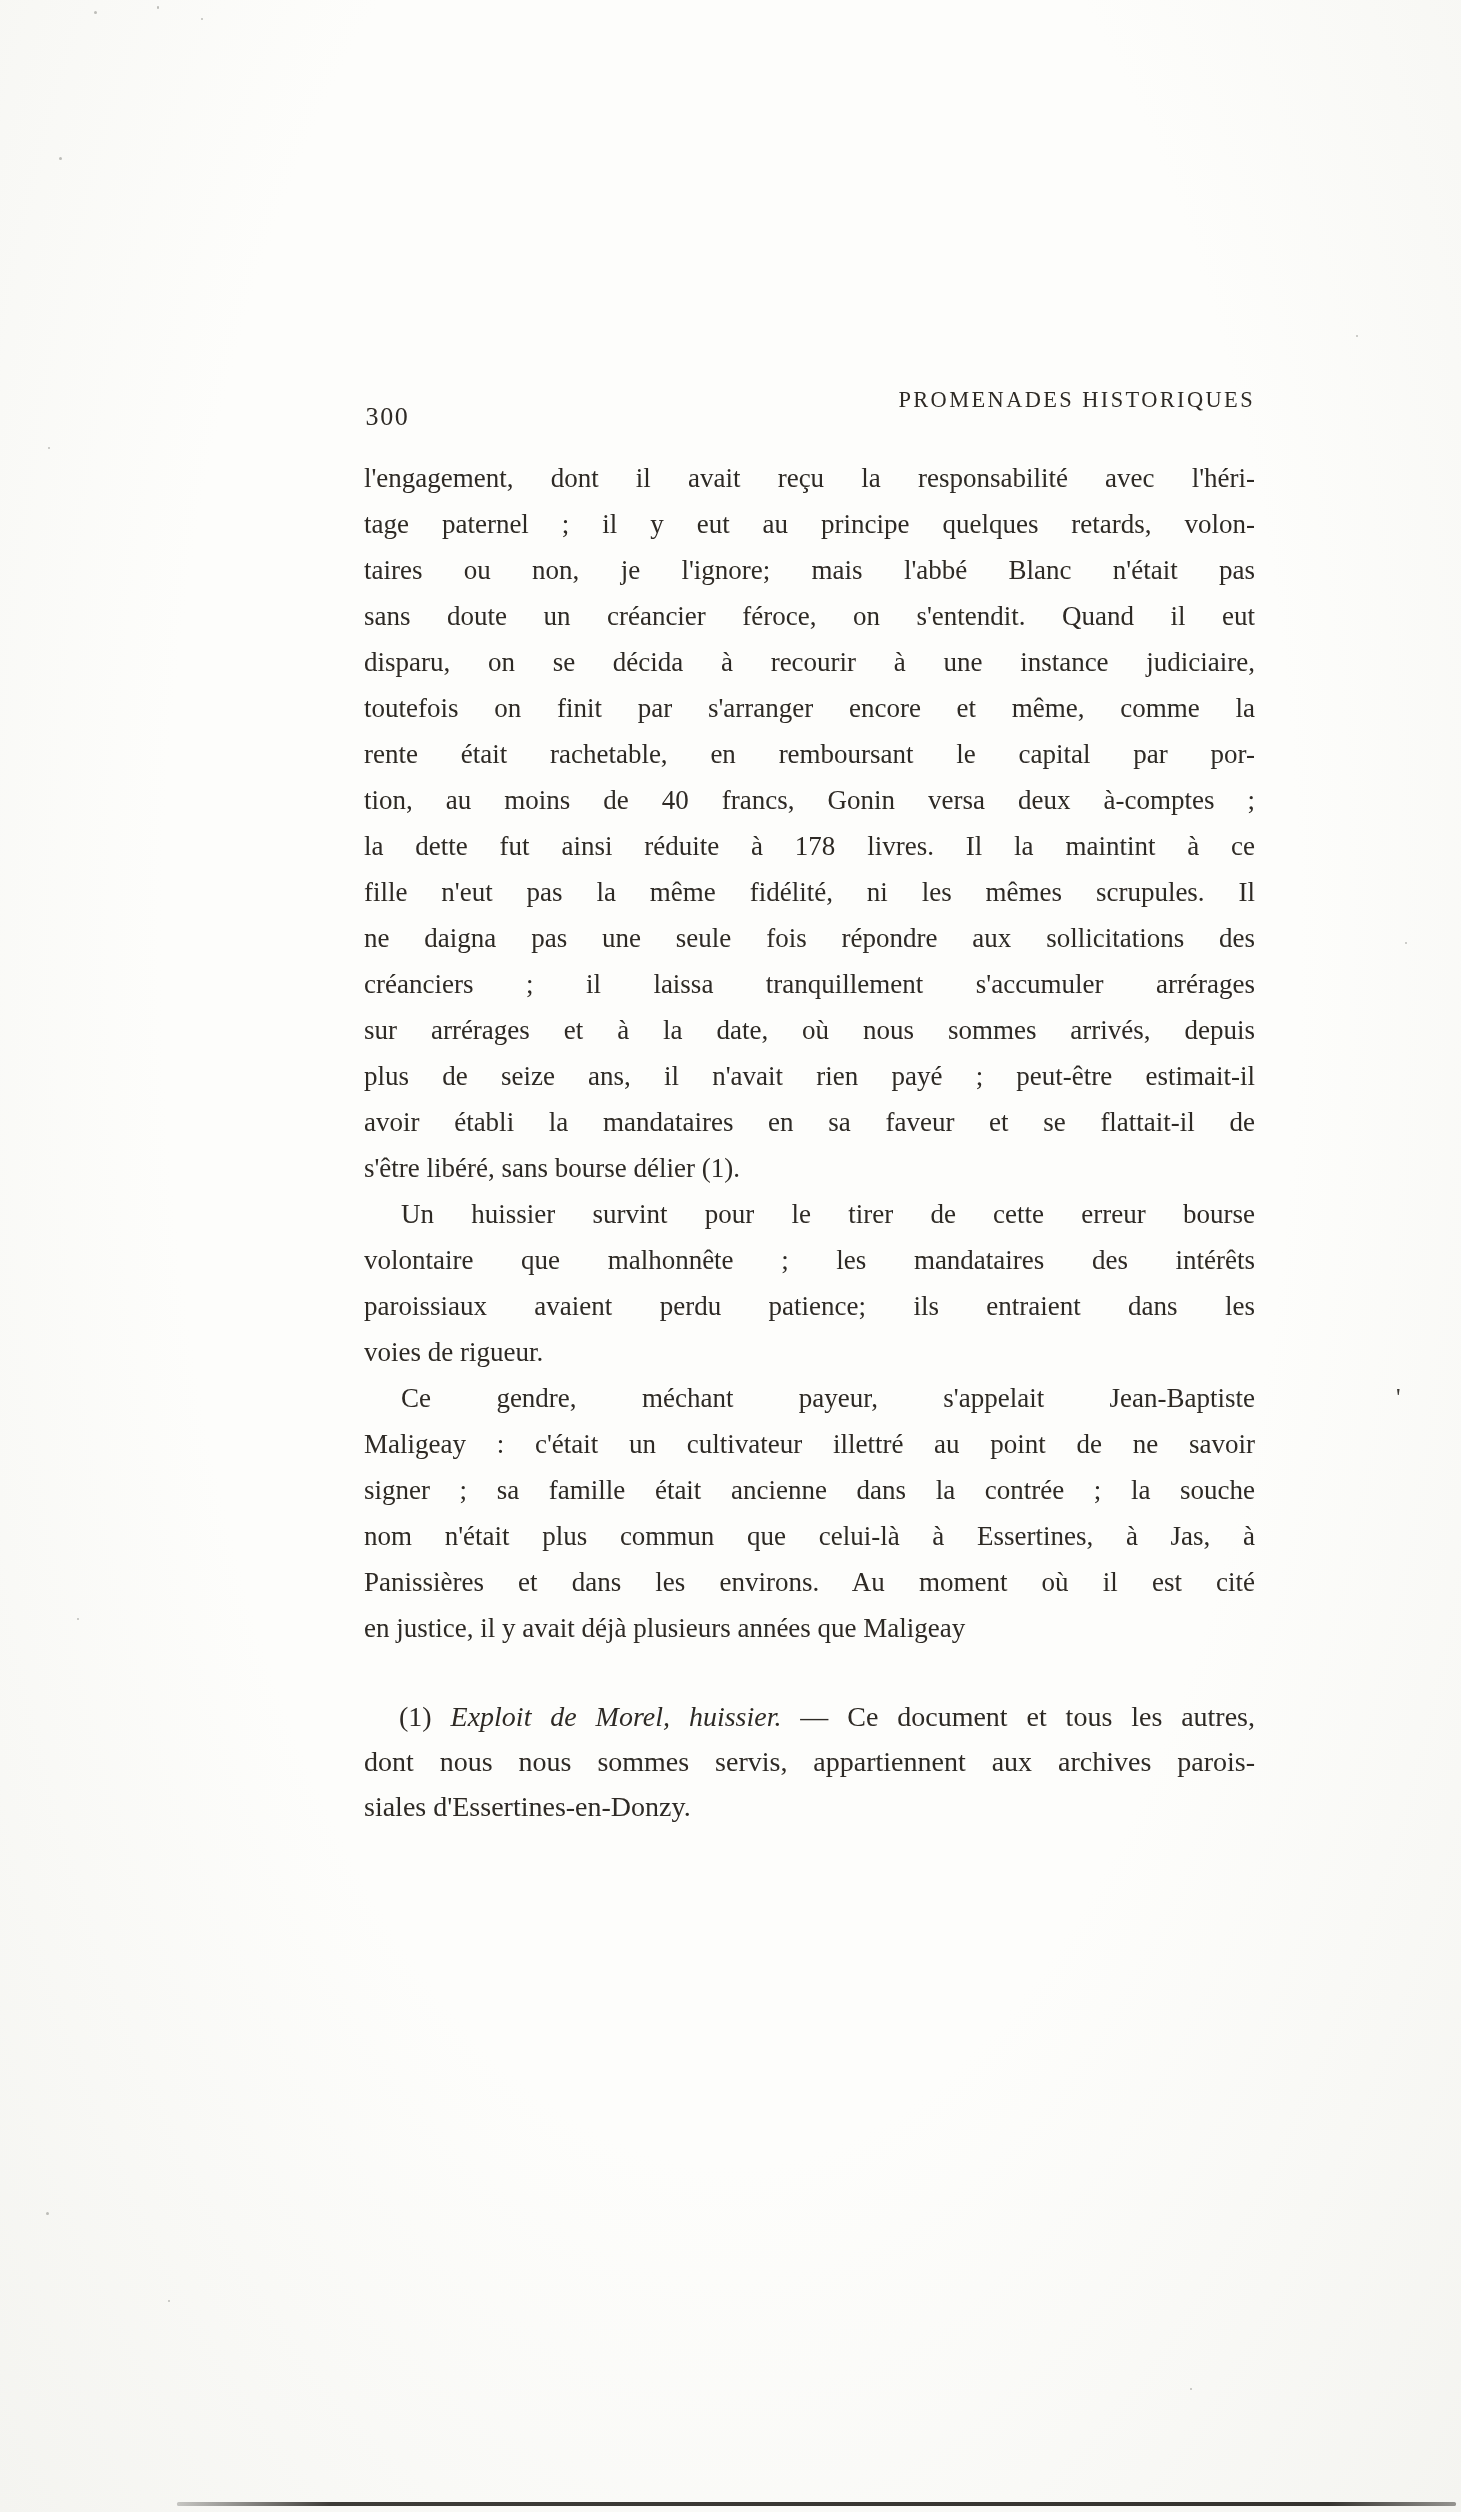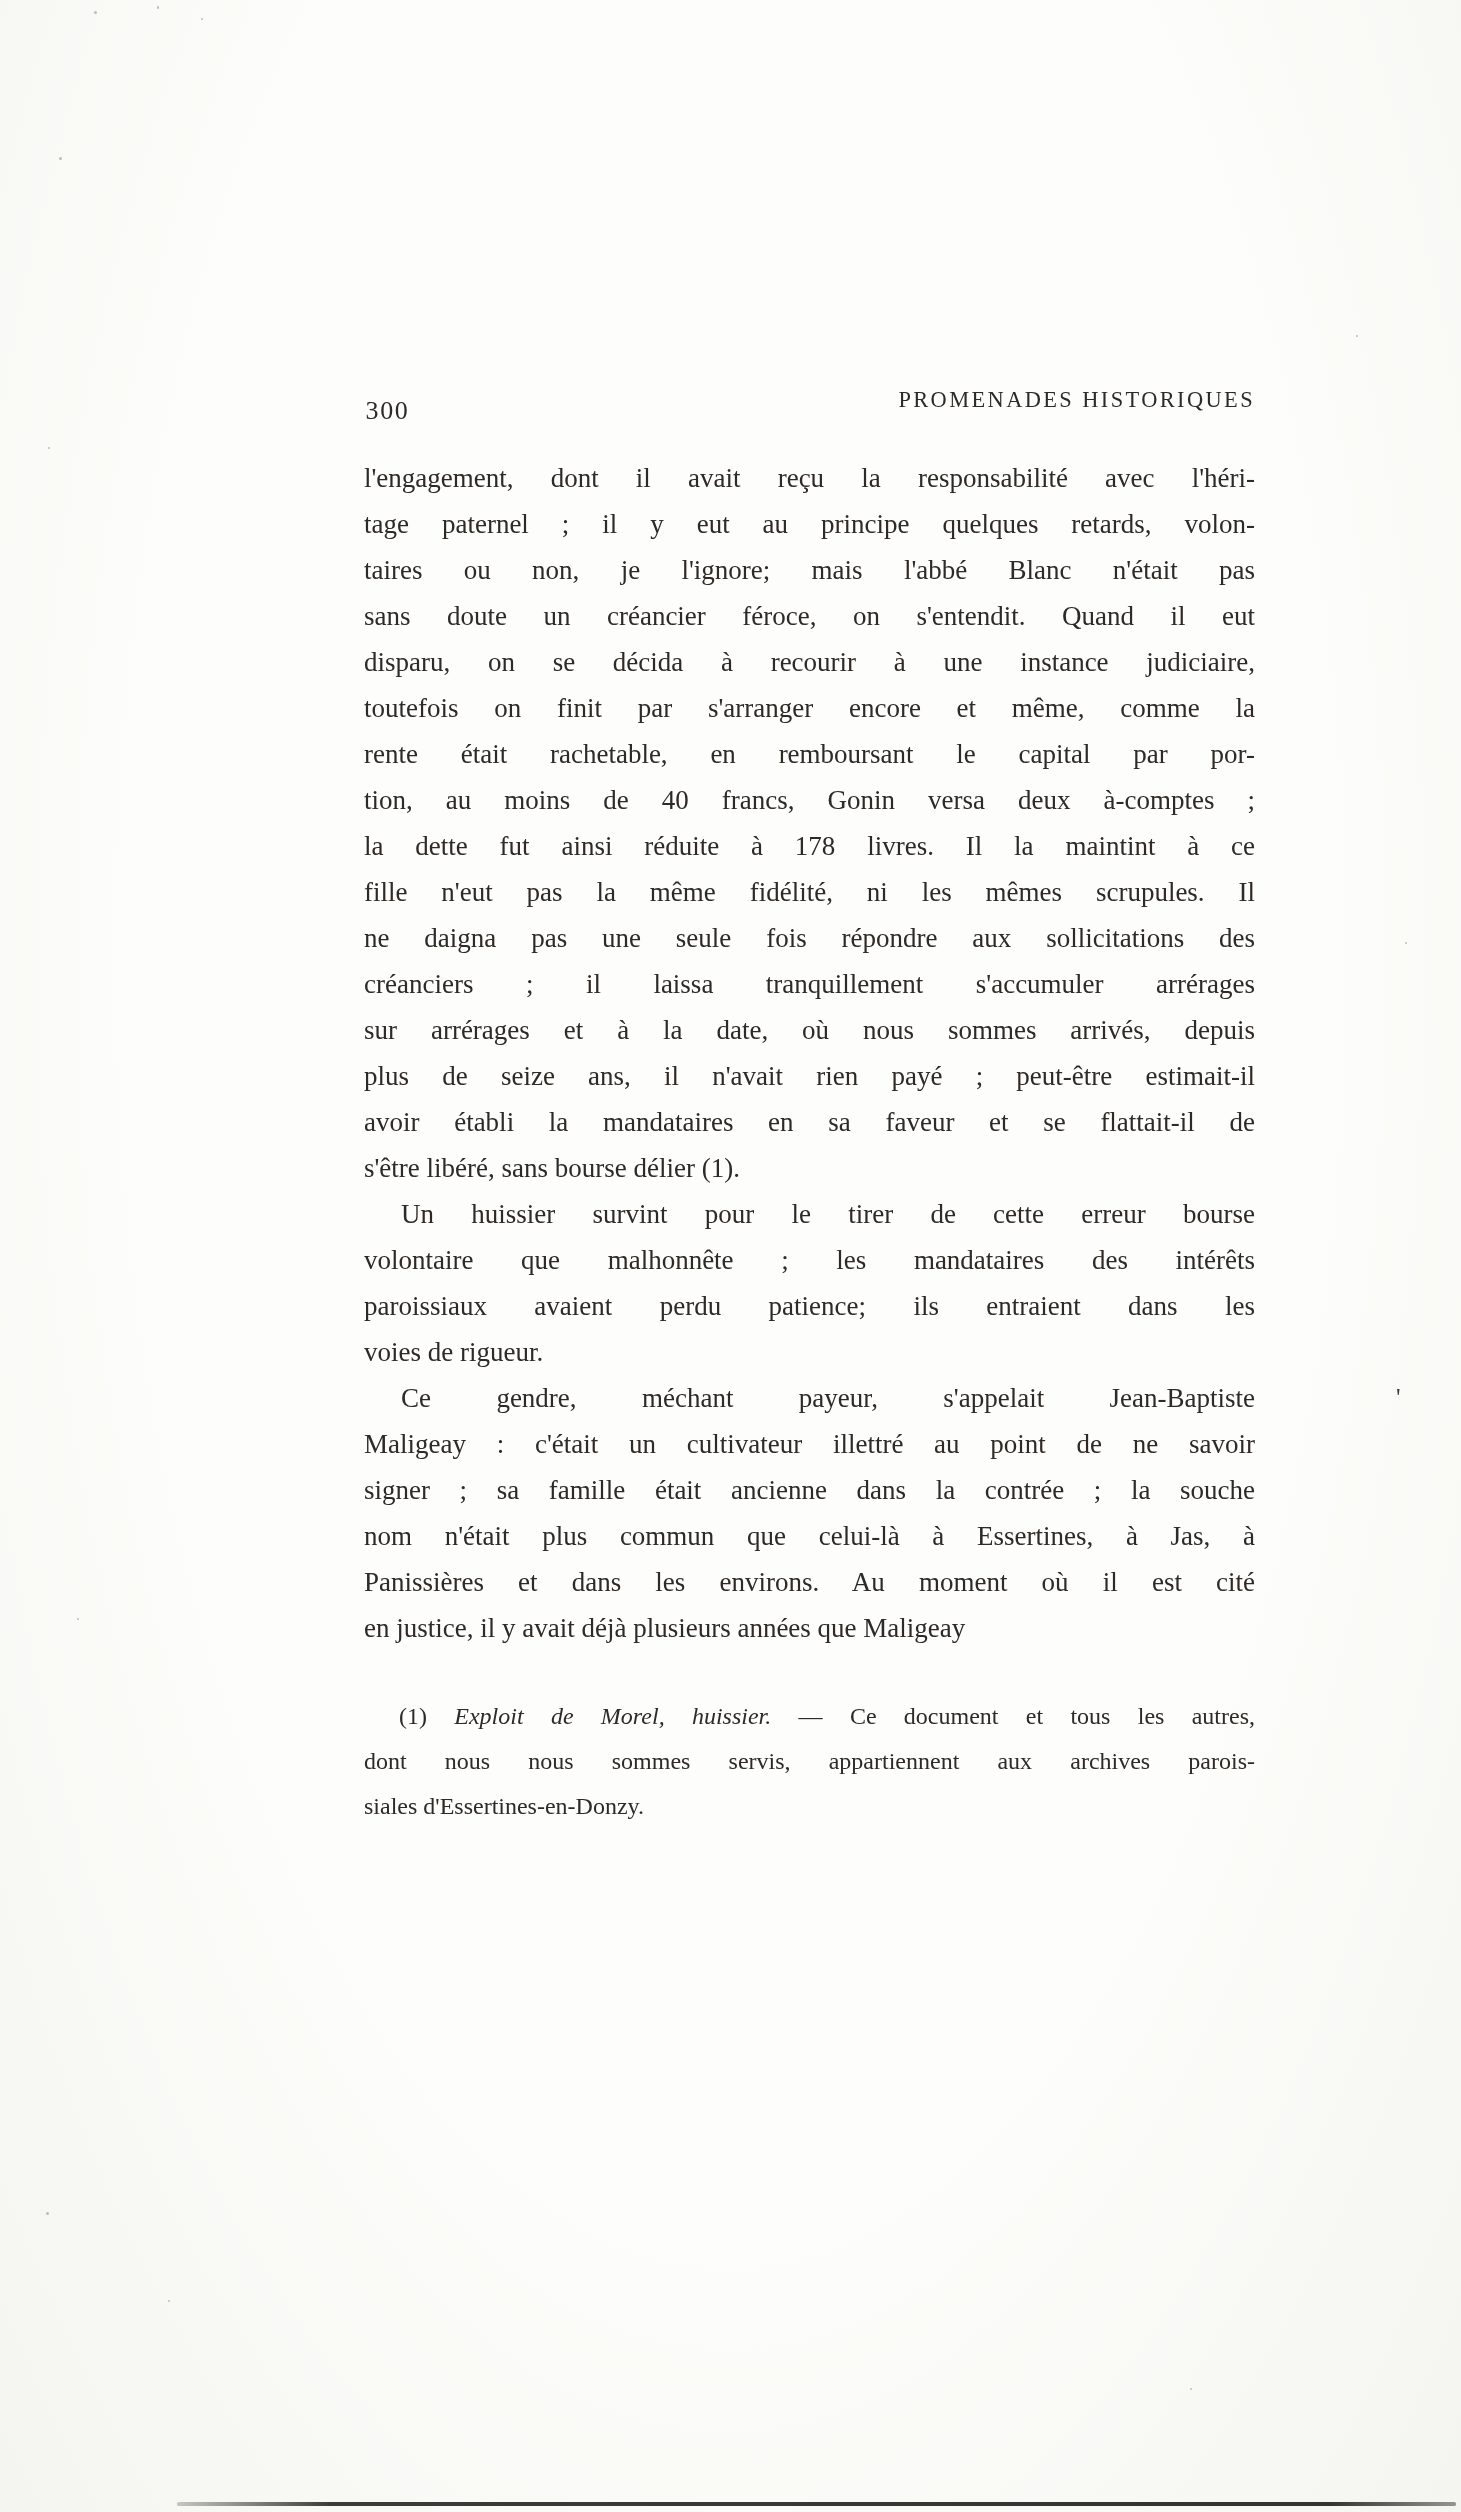--- a/index.html
+++ b/index.html
@@ -14,21 +14,21 @@
   }
   .content {
     position: absolute;
     left: 364px;
     top: 382px;
     width: 891px;
   }
   .header { position: relative; height: 46px; }
   .page-number {
     position: absolute;
-    left: 1.6px; top: 14px;
+    left: 1.6px; top: 20px;
     font-size: 26px;
     letter-spacing: 1.6px;
   }
   .header-title {
     display: block;
     text-align: right;
     font-size: 22.4px;
     letter-spacing: 2.4px;
     padding-top: 4.8px;
   }
@@ -36,21 +36,21 @@
     margin-top: 27px;
     font-size: 27px;
     line-height: 46px;
     font-family: Liberation Serif, serif;
   }
   .bl { text-align: justify; text-align-last: justify; }
   .bl.last { text-align-last: left; }
   .para.indent-first .bl:first-child { text-indent: 37px; }
   .footnote {
     margin-top: 43px;
-    font-size: 24px;
+    font-size: 28px;
     line-height: 45px;
   }
   .fl { text-align: justify; text-align-last: justify; }
   .fl.first { text-indent: 35px; }
   .fl.last { text-align-last: left; }
   .speck {
     position: absolute;
     border-radius: 50%;
     background: #8d8d86;
     opacity: 0.55;

